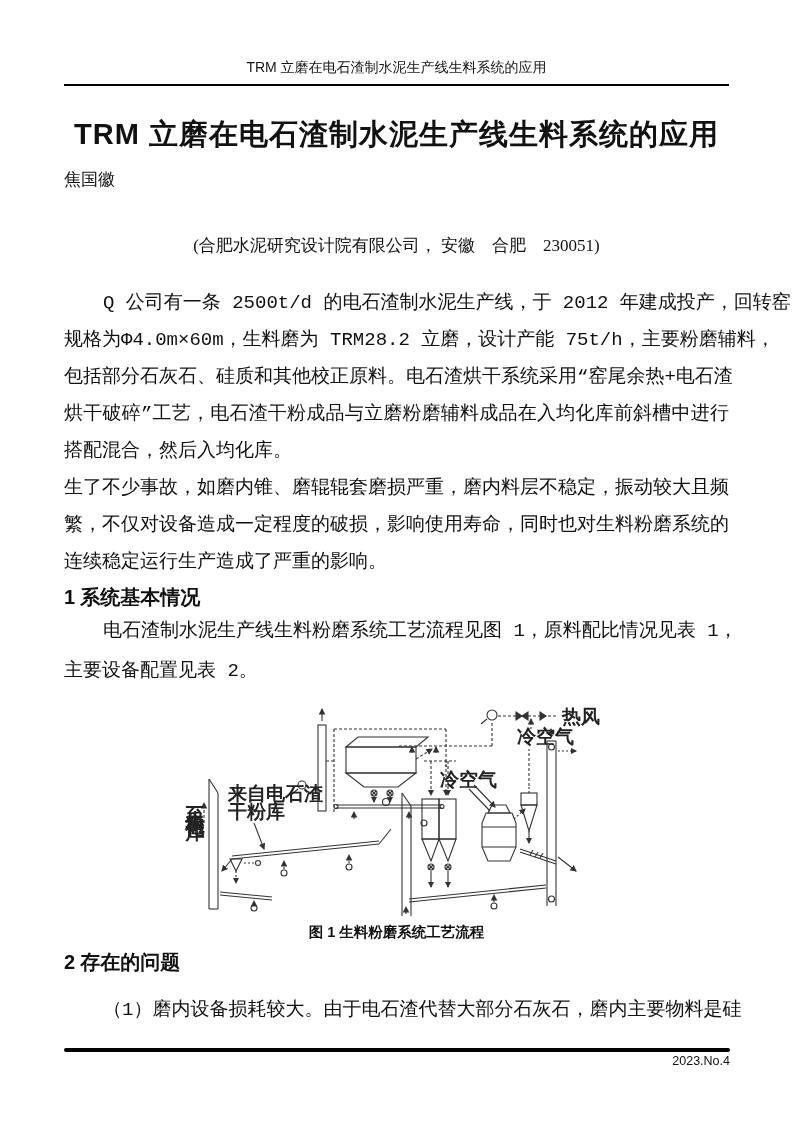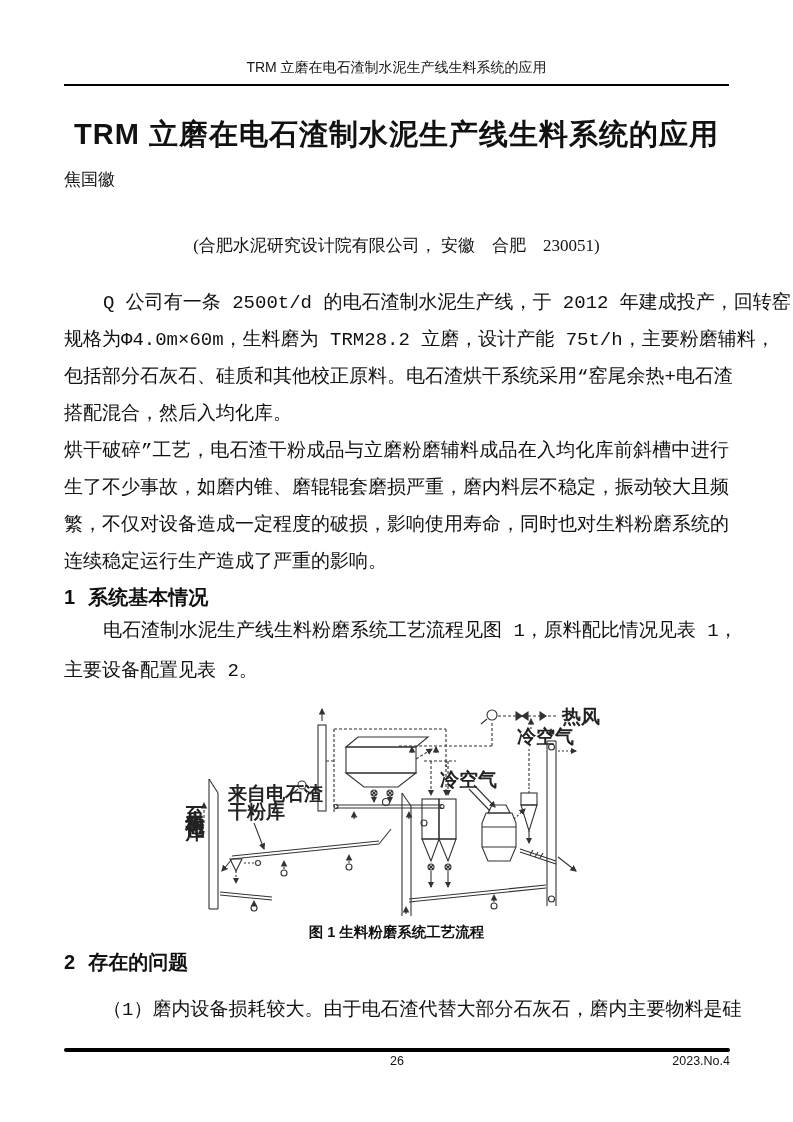--- a/index.html
+++ b/index.html
@@ -42,21 +42,21 @@
     white-space: nowrap;
   }
   .pline.end { text-align-last: left; }
   .pline.ind { padding-left: 39px; }
 
   .sec-h {
     font-family: "Liberation Sans", "DejaVu Sans", sans-serif;
     font-weight: 700; font-size: 20px; line-height: 28px;
     margin-top: 2px;
   }
-  .sec-h .sec-title { margin-left: 13px; }
+  .sec-h .sec-title { margin-left: 5px; }
   .sec-h.second { margin-top: 6px; }
 
   .p3 .pline { line-height: 40px; }
   .p4 { margin-top: 16px; }
 
   
   .figure-box {
     position: relative;
     width: 430px; height: 215px;
     margin-left: 120px; margin-top: 10px;
@@ -101,22 +101,22 @@
   <div class="head-rule"></div>
 
   <div class="title">TRM 立磨在电石渣制水泥生产线生料系统的应用</div>
   <div class="author">焦国徽</div>
   <div class="affiliation">(合肥水泥研究设计院有限公司， 安徽　合肥　230051)</div>
 
   <div class="para first">
     <div class="pline ind">Q 公司有一条 2500t/d 的电石渣制水泥生产线，于 2012 年建成投产，回转窑</div>
     <div class="pline">规格为Φ4.0m×60m，生料磨为 TRM28.2 立磨，设计产能 75t/h，主要粉磨辅料，</div>
     <div class="pline">包括部分石灰石、硅质和其他校正原料。电石渣烘干系统采用“窑尾余热+电石渣</div>
+    <div class="pline">烘干破碎”工艺，电石渣干粉成品与立磨粉磨辅料成品在入均化库前斜槽中进行</div>
     <div class="pline end">搭配混合，然后入均化库。</div>
-    <div class="pline">烘干破碎”工艺，电石渣干粉成品与立磨粉磨辅料成品在入均化库前斜槽中进行</div>
   </div>
 
   <div class="para">
     <div class="pline">生了不少事故，如磨内锥、磨辊辊套磨损严重，磨内料层不稳定，振动较大且频</div>
     <div class="pline">繁，不仅对设备造成一定程度的破损，影响使用寿命，同时也对生料粉磨系统的</div>
     <div class="pline end">连续稳定运行生产造成了严重的影响。</div>
   </div>
 
   <div class="sec-h">
     <span>1</span><span class="sec-title">系统基本情况</span>
@@ -280,18 +280,17 @@
     <span>2</span><span class="sec-title">存在的问题</span>
   </div>
 
   <div class="para p4">
     <div class="pline ind">（1）磨内设备损耗较大。由于电石渣代替大部分石灰石，磨内主要物料是硅</div>
   </div>
 
   <div class="footer">
     <div class="foot-rule"></div>
     <div class="foot-row">
-      <span class="page-num">26</span>
       <span class="issue-num">2023.No.4</span>
     </div>
   </div>
 
 </div>
 
 </body></html>

